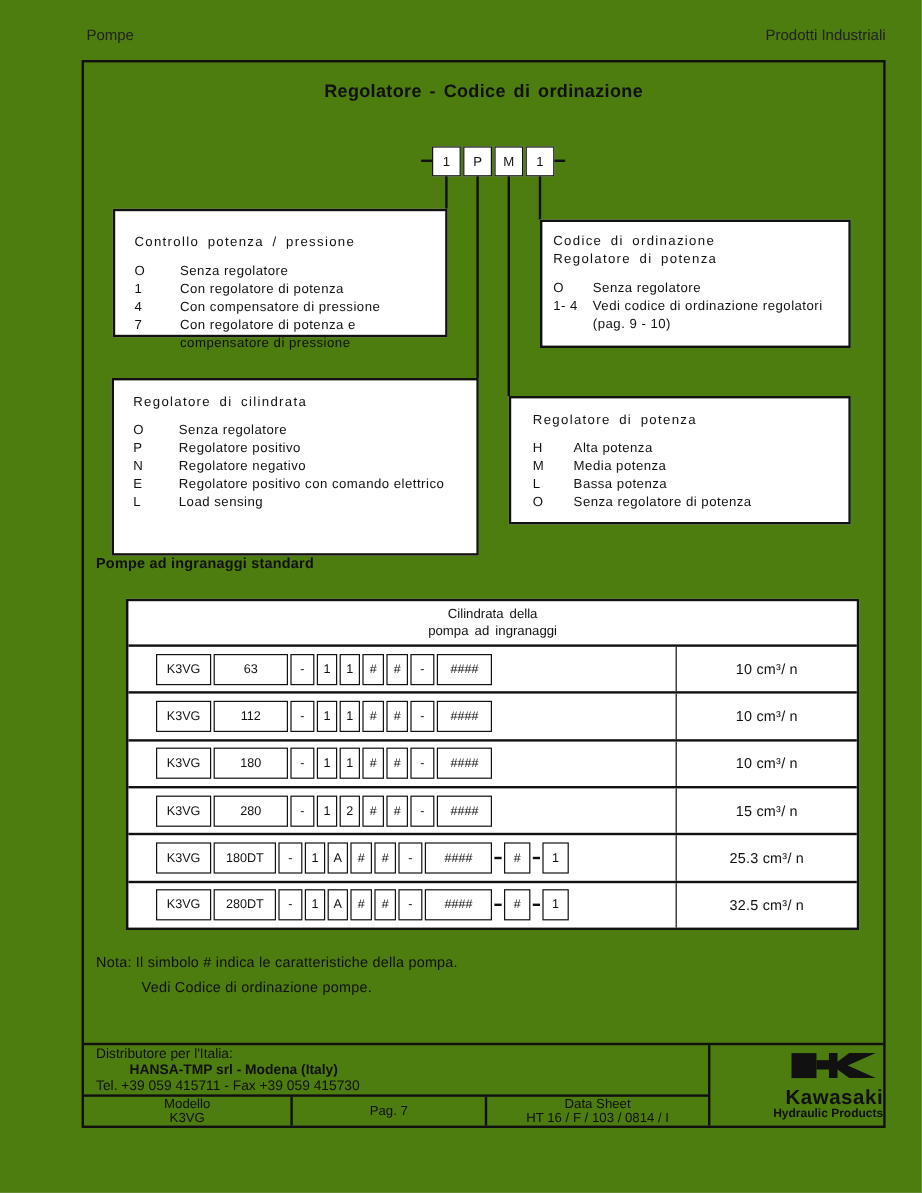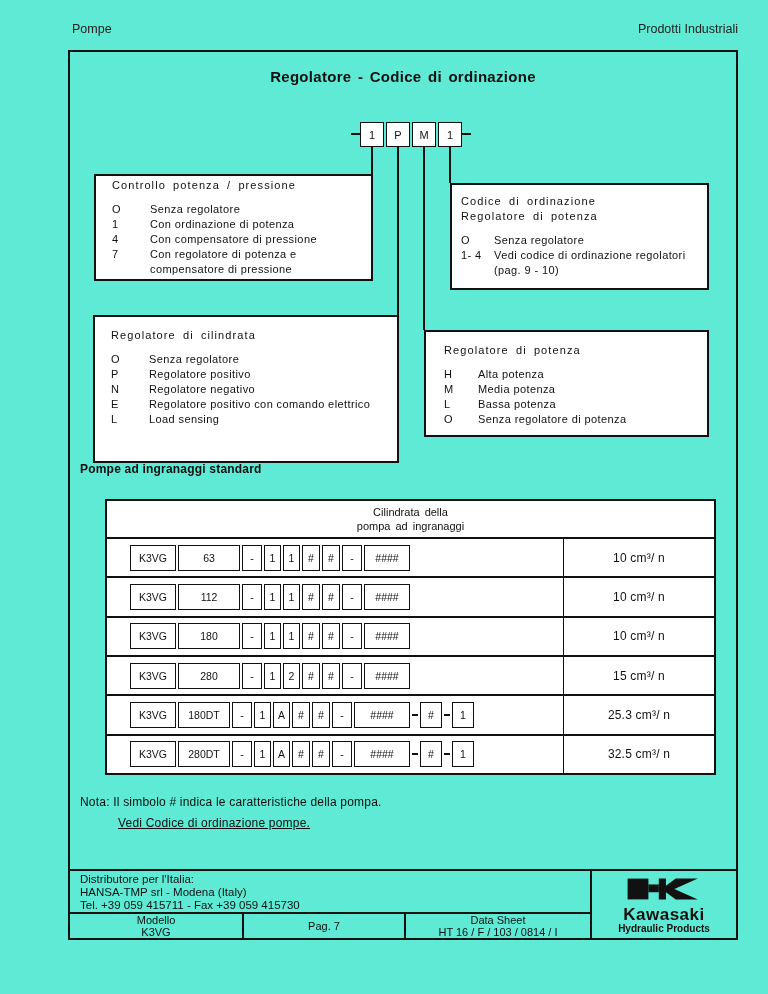--- a/index.html
+++ b/index.html
@@ -1,17 +1,17 @@
 <!DOCTYPE html>
 <html><head>
 <meta charset="utf-8">
 <style>
   * { margin:0; padding:0; box-sizing:border-box; }
   body { background:#e8e8e8; font-family:"Liberation Sans", sans-serif; color:#111; }
-  .page { position:relative; width:768px; height:994px; background:#5eead4; overflow:hidden; }
+  .page { position:relative; width:768px; height:994px; background:#4d7c0f; overflow:hidden; }
 
   .hdr { position:absolute; top:22px; font-size:12.5px; color:#222; }
   .hdr-left { left:72px; }
   .hdr-right { right:30px; }
 
   .frame { position:absolute; left:68px; top:50px; width:670px; height:890px; border:2px solid #111; }
 
   .title { position:absolute; left:0; right:0; top:16px; text-align:center; font-size:15px; font-weight:bold; word-spacing:2px; letter-spacing:0.3px; }
 
   
@@ -21,21 +21,21 @@
   .tick-l { left:281px; } .tick-r { left:392px; }
 
   .vline { position:absolute; width:2px; background:#111; }
   .v1 { left:301px; top:95px; height:27px; }
   .v2 { left:327px; top:95px; height:168px; }
   .v3 { left:353px; top:95px; height:183px; }
   .v4 { left:379px; top:95px; height:36px; }
 
   
   .panel { position:absolute; border:2px solid #111; background:#fff; font-size:11px; line-height:15px; letter-spacing:0.4px; }
-  .panel-controllo  { left:24px;  top:122px; width:279px; height:107px; padding:2px 8px 0 16px; }
+  .panel-controllo  { left:24px;  top:122px; width:279px; height:107px; padding:19px 8px 0 16px; }
   .panel-codice     { left:380px; top:131px; width:259px; height:107px; padding:9px 4px 0 9px; }
   .panel-cilindrata { left:23px;  top:263px; width:306px; height:148px; padding:11px 6px 0 16px; }
   .panel-potenza    { left:354px; top:278px; width:285px; height:107px; padding:11px 6px 0 18px; }
   .ptitle { letter-spacing:1.1px; word-spacing:3px; margin-bottom:9px; white-space:nowrap; }
   .ptitle.tight { margin-bottom:0; }
   .ptitle-gap { height:9px; }
   .pitem { display:flex; white-space:nowrap; }
   .pcode { flex:0 0 38px; }
   .panel-codice .pcode { flex:0 0 33px; }
   .panel-potenza .pcode { flex:0 0 34px; }
@@ -53,33 +53,33 @@
   .strip { display:flex; align-items:center; gap:2px; }
   .sbox { height:26px; border:1.5px solid #111; display:flex; align-items:center; justify-content:center; font-size:10.5px; background:#fff; }
   .sw-k { width:46px; } .sw-size { width:62px; } .sw-size.wide { width:52px; }
   .sw-dash { width:20px; } .sw-n { width:17px; } .sw-h { width:18px; }
   .sw-hash4 { width:46px; } .sw-hash4.wide { width:56px; }
   .sw-x { width:22px; }
   .conn { width:6px; height:2px; background:#111; }
 
   .note { position:absolute; font-size:12px; letter-spacing:0.2px; }
   .note1 { left:10px; top:743px; }
-  .note2 { left:48px; top:764px;text-decoration:underline; }
+  .note2 { left:48px; top:764px; }
 
   
   .footer { position:absolute; left:0; right:0; bottom:0; height:69px; border-top:2px solid #111; display:flex; }
   .f-left { flex:1; display:flex; flex-direction:column; }
   .f-info { flex:0 0 39px; padding:2px 0 0 10px; font-size:11.5px; line-height:13px; }
-  .f-info .bold { font-weight:normal; }
+  .f-info .bold { font-weight:bold;margin-left:28px; }
   .f-bottom { flex:1; border-top:2px solid #111; display:flex; }
   .f-cell { display:flex; flex-direction:column; align-items:center; justify-content:center; font-size:11px; line-height:12px; text-align:center; }
   .f-cell1 { flex:0 0 174px; border-right:2px solid #111; }
   .f-cell2 { flex:0 0 162px; border-right:2px solid #111; }
   .f-cell3 { flex:1;text-align:center; }
-  .f-kawa { flex:0 0 146px; border-left:2px solid #111; display:flex; flex-direction:column; align-items:center; justify-content:center; }
+  .f-kawa { flex:0 0 146px; border-left:2px solid #111; display:flex; flex-direction:column; align-items:flex-end; justify-content:center; }
   .k-brand { font-weight:bold; font-size:17px; letter-spacing:0.5px; line-height:17px; }
   .k-sub { font-weight:bold; font-size:10px; line-height:11px; }
 </style>
 </head>
 <body>
 
 <div class="page">
 
   <div class="hdr hdr-left">Pompe</div>
   <div class="hdr hdr-right">Prodotti Industriali</div>
@@ -103,21 +103,21 @@
     <div class="vline v4"></div>
 
     <div class="panel panel-controllo">
       <div class="ptitle">Controllo potenza / pressione</div>
       <div class="pitem">
           <span class="pcode">O</span>
           <span>Senza regolatore</span>
         </div>
       <div class="pitem">
           <span class="pcode">1</span>
-          <span>Con ordinazione di potenza</span>
+          <span>Con regolatore di potenza</span>
         </div>
       <div class="pitem">
           <span class="pcode">4</span>
           <span>Con compensatore di pressione</span>
         </div>
       <div class="pitem">
           <span class="pcode">7</span>
           <span>Con regolatore di potenza e</span>
         </div>
       <div class="pitem">

